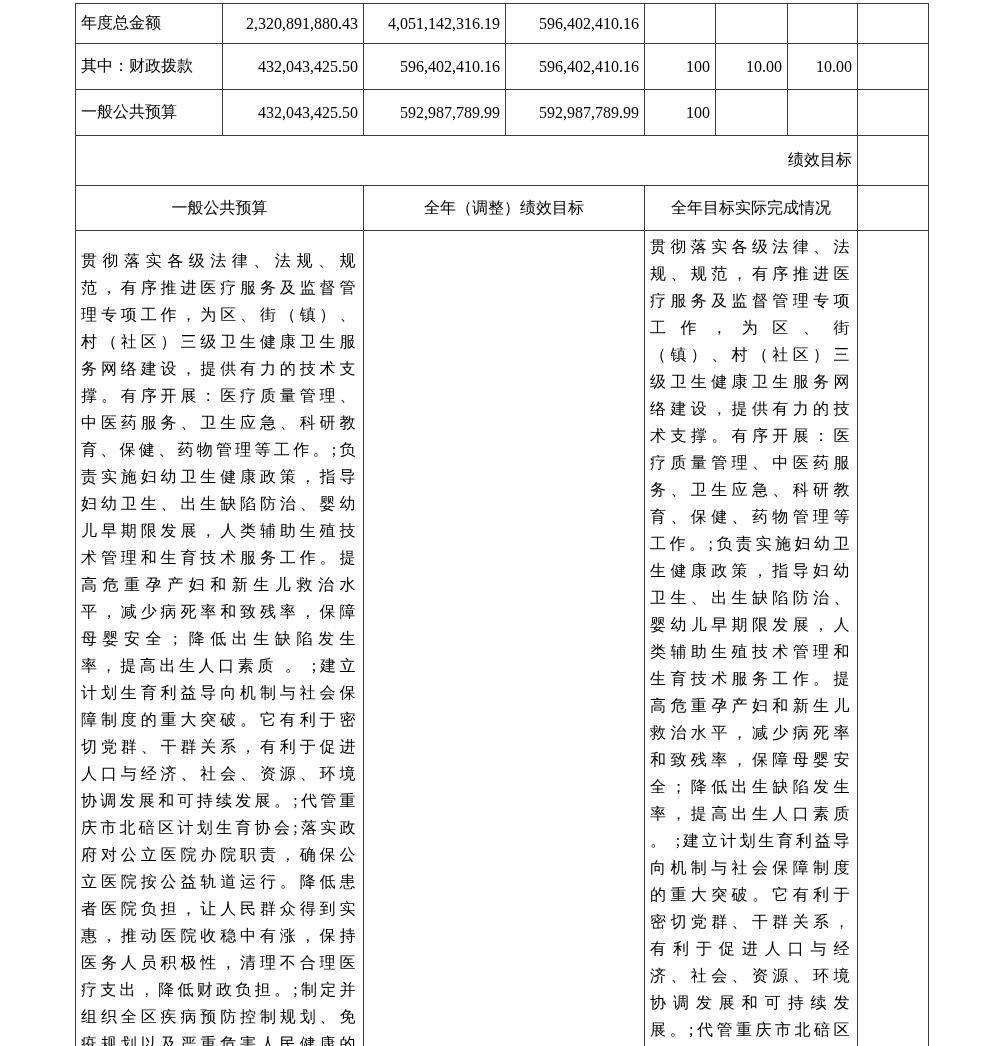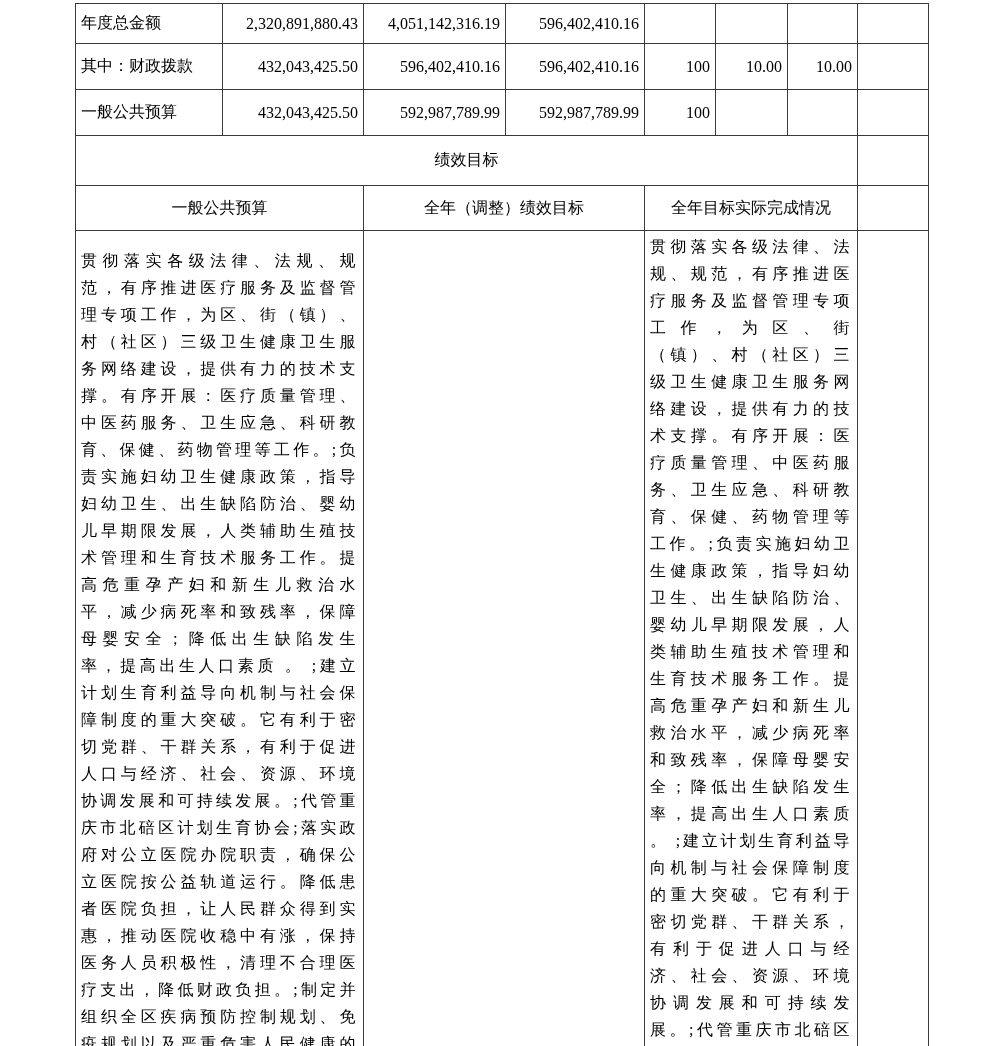--- a/index.html
+++ b/index.html
@@ -41,21 +41,21 @@
     text-align: right;
     white-space: nowrap;
   }
   td.num-right {
     font-size: 17px;
     text-align: right;
     white-space: nowrap;
     padding-right: 3px;
   }
   td.section-title {
-    text-align: center;
+    text-align: right;
     font-family: Liberation Mono, monospace;
   }
   td.col-header {
     text-align: center;
   }
   td.goal {
     vertical-align: top;
     text-align: justify;
     letter-spacing: 2.5px;
     line-height: 27px;

